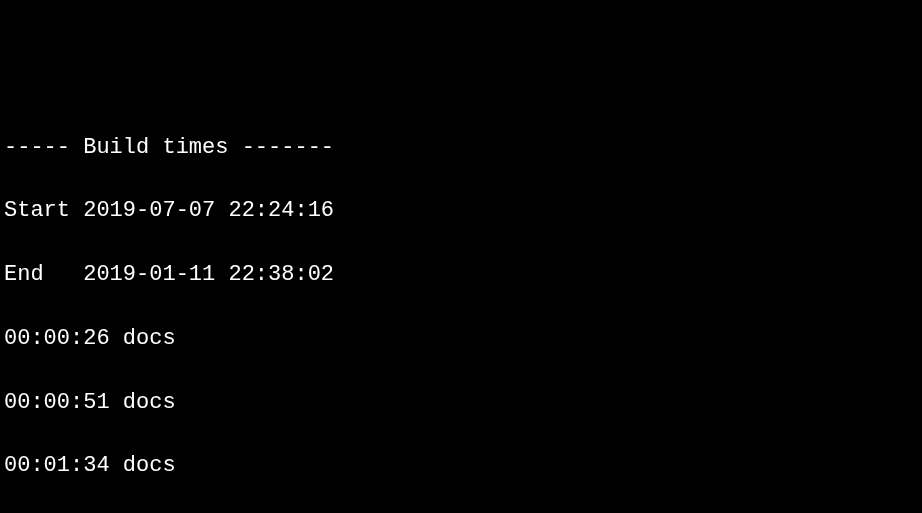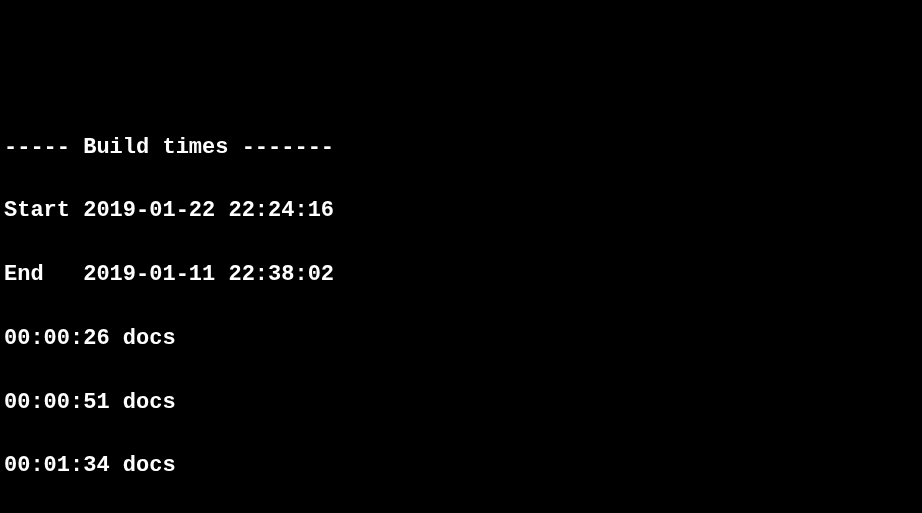--- a/index.html
+++ b/index.html
@@ -11,30 +11,29 @@
       font-size: 22px;
       line-height: 1.45;
       width: 922px;
       height: 513px;
       box-sizing: border-box;
       white-space: pre;
       overflow: hidden;
     }
     .line {
       display: block;
-      font-weight: bold;
     }
   </style>
 </head>
 <body>
 
 
 
 <span class="line">----- Build times -------</span>
-<span class="line"><span>Start</span> <span>2019-01-22 22:24:16</span></span>
+<span class="line"><span>Start</span> <span>2019-07-07 22:24:16</span></span>
 <span class="line"><span>End  </span> <span>2019-01-11 22:38:02</span></span>
 <span class="line"><span>00:00:26</span> <span>docs</span></span>
 <span class="line"><span>00:00:51</span> <span>docs</span></span>
 <span class="line"><span>00:01:34</span> <span>docs</span></span>
 
 
 
 
 
 

